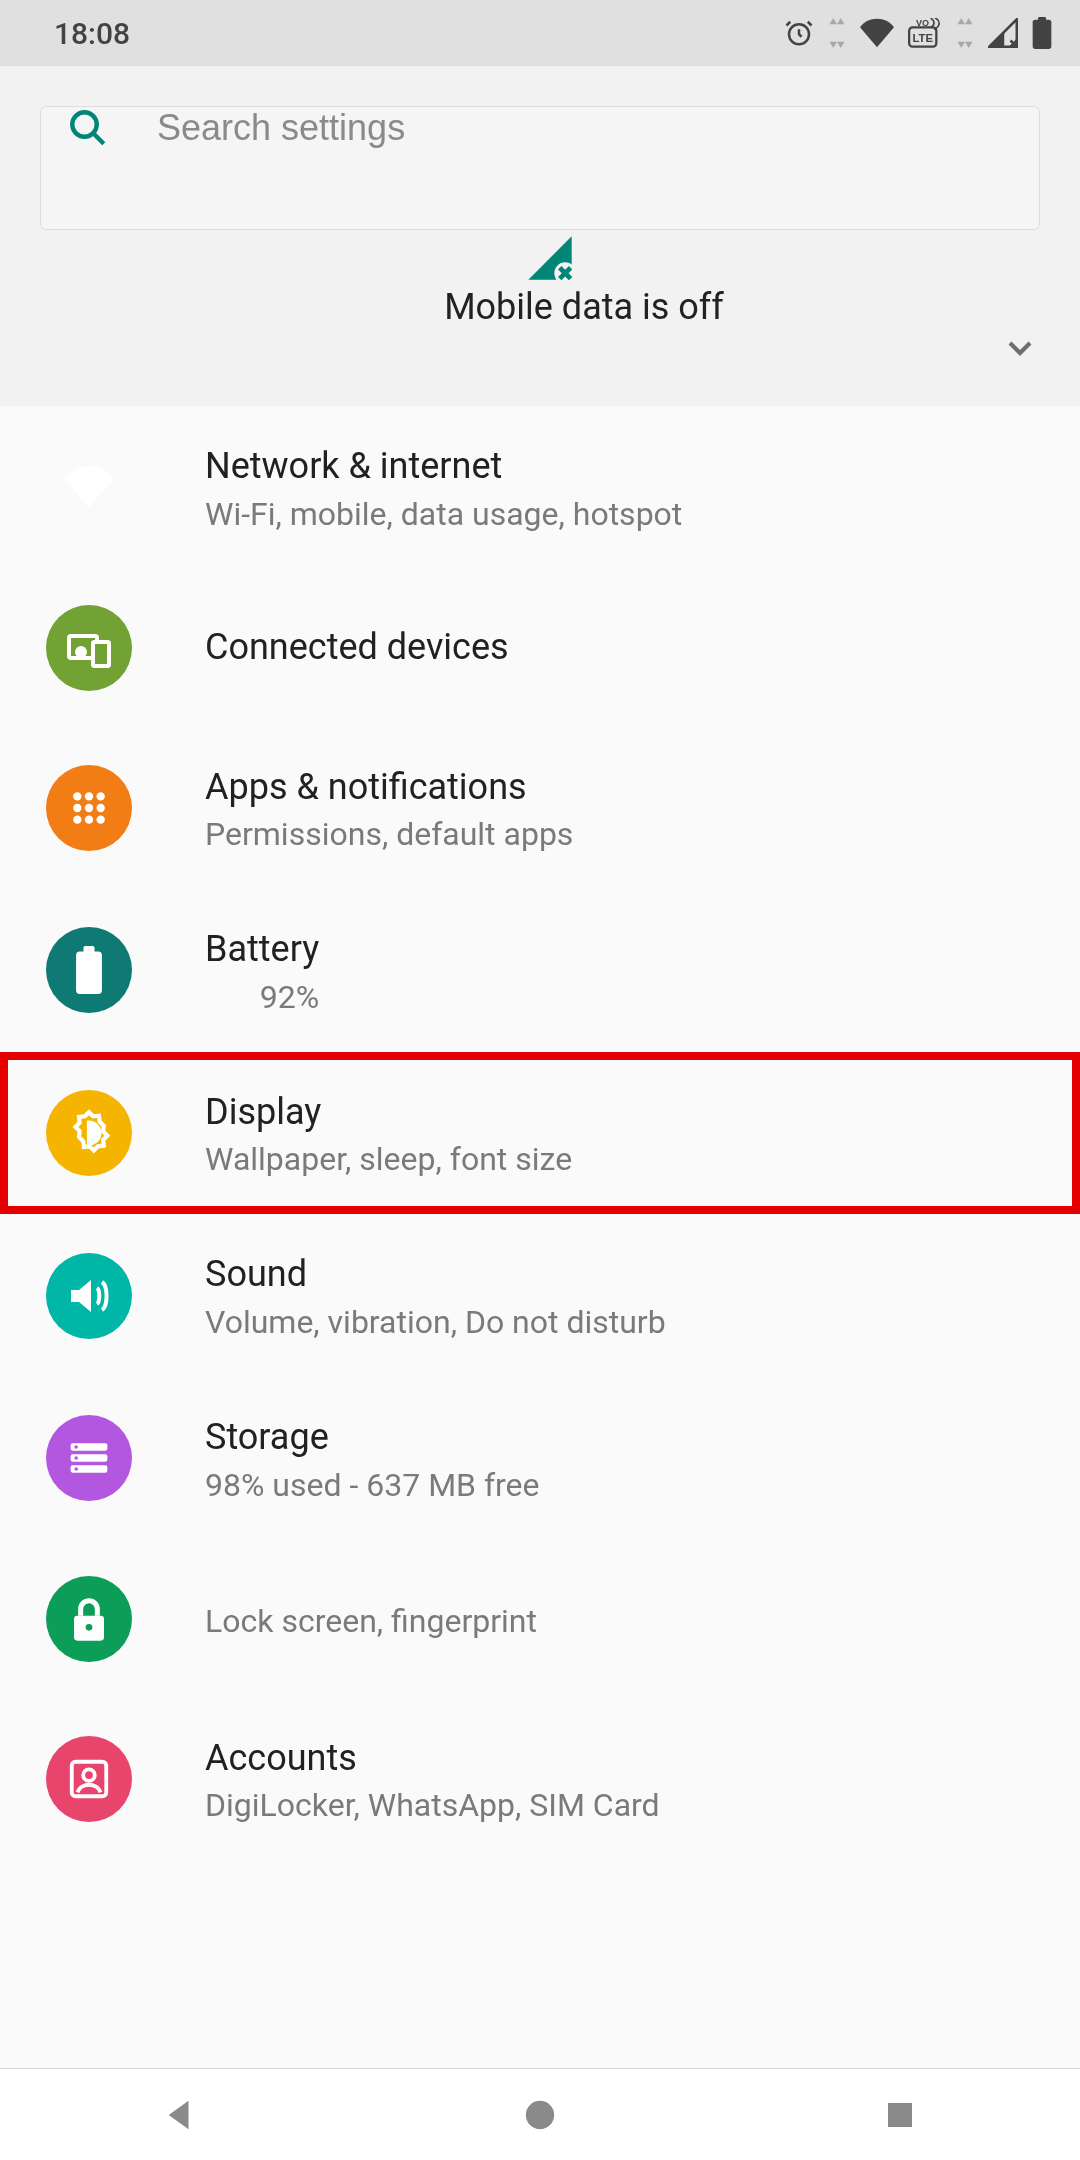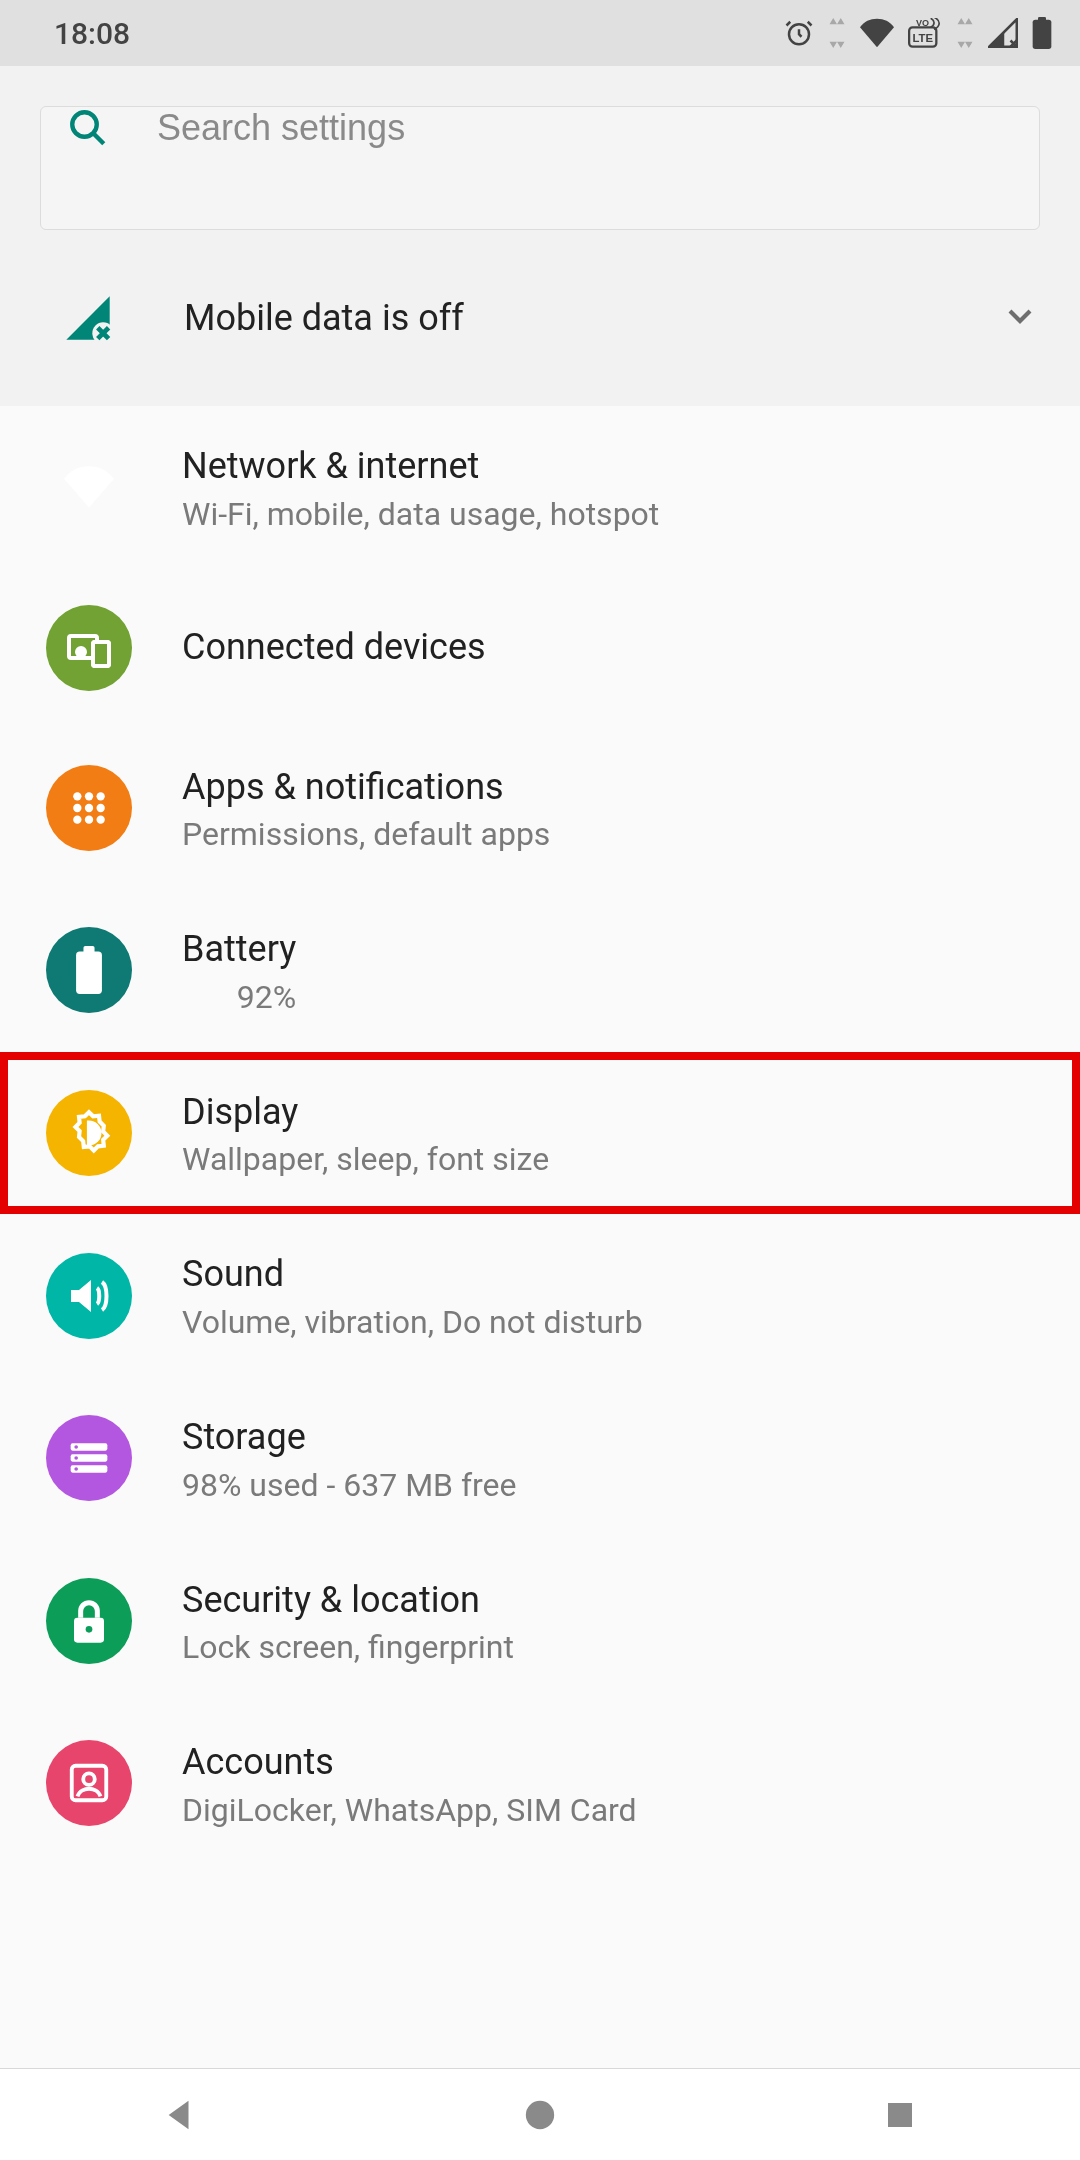--- a/index.html
+++ b/index.html
@@ -56,20 +56,21 @@
     width: 100%;
   }
   .search-input::placeholder { color: #8a8a8a; }
   
   .suggestion-row {
     display: flex;
     align-items: center;
     height: 176px;
     padding: 0 40px 0 60px;
     background: #f2f2f2;
+    flex-direction: column;
   }
   .suggestion-icn {
     width: 56px; height: 56px;
     color: #018577;
     display: flex; align-items:center; justify-content:center;
   }
   .suggestion-label {
     font-size: 36px;
     color: #222;
     margin-left: 68px;
@@ -80,20 +81,21 @@
   }
   
   .list {
     background: #fafafa;
   }
   .item {
     display: flex;
     align-items: center;
     padding: 36px 40px 36px 46px;
     position: relative;
+    gap: 23px;
   }
   .item.highlighted {
     outline: 8px solid #e40000;
     outline-offset: -8px;
   }
   .item-icon {
     width: 86px; height: 86px;
     border-radius: 50%;
     display: flex; align-items: center; justify-content: center;
     flex-shrink: 0;
@@ -300,21 +302,20 @@
 
   <div class="item">
     <div class="item-icon" style="background:#0c9d58">
       <svg width="40" height="48" viewBox="0 0 24 28" fill="#fff">
           <rect x="3" y="12" width="18" height="15" rx="2"></rect>
           <path d="M7 12V8a5 5 0 0110 0v4" fill="none" stroke="#fff" stroke-width="3"></path>
           <circle cx="12" cy="19" r="2" fill="#0c9d58"></circle>
         </svg>
     </div>
     <div class="item-texts">
-      <div class="item-title">Security &amp; location</div>
       <div class="item-sub">Lock screen, fingerprint</div>
     </div>
   </div>
 
   <div class="item">
     <div class="item-icon" style="background:#e8456d">
       <svg width="46" height="46" viewBox="0 0 24 24" fill="none" stroke="#fff" stroke-width="2">
           <rect x="3" y="3" width="18" height="18" rx="2"></rect>
           <circle cx="12" cy="10" r="3"></circle>
           <path d="M6 19c1-3 4-4 6-4s5 1 6 4"></path>

